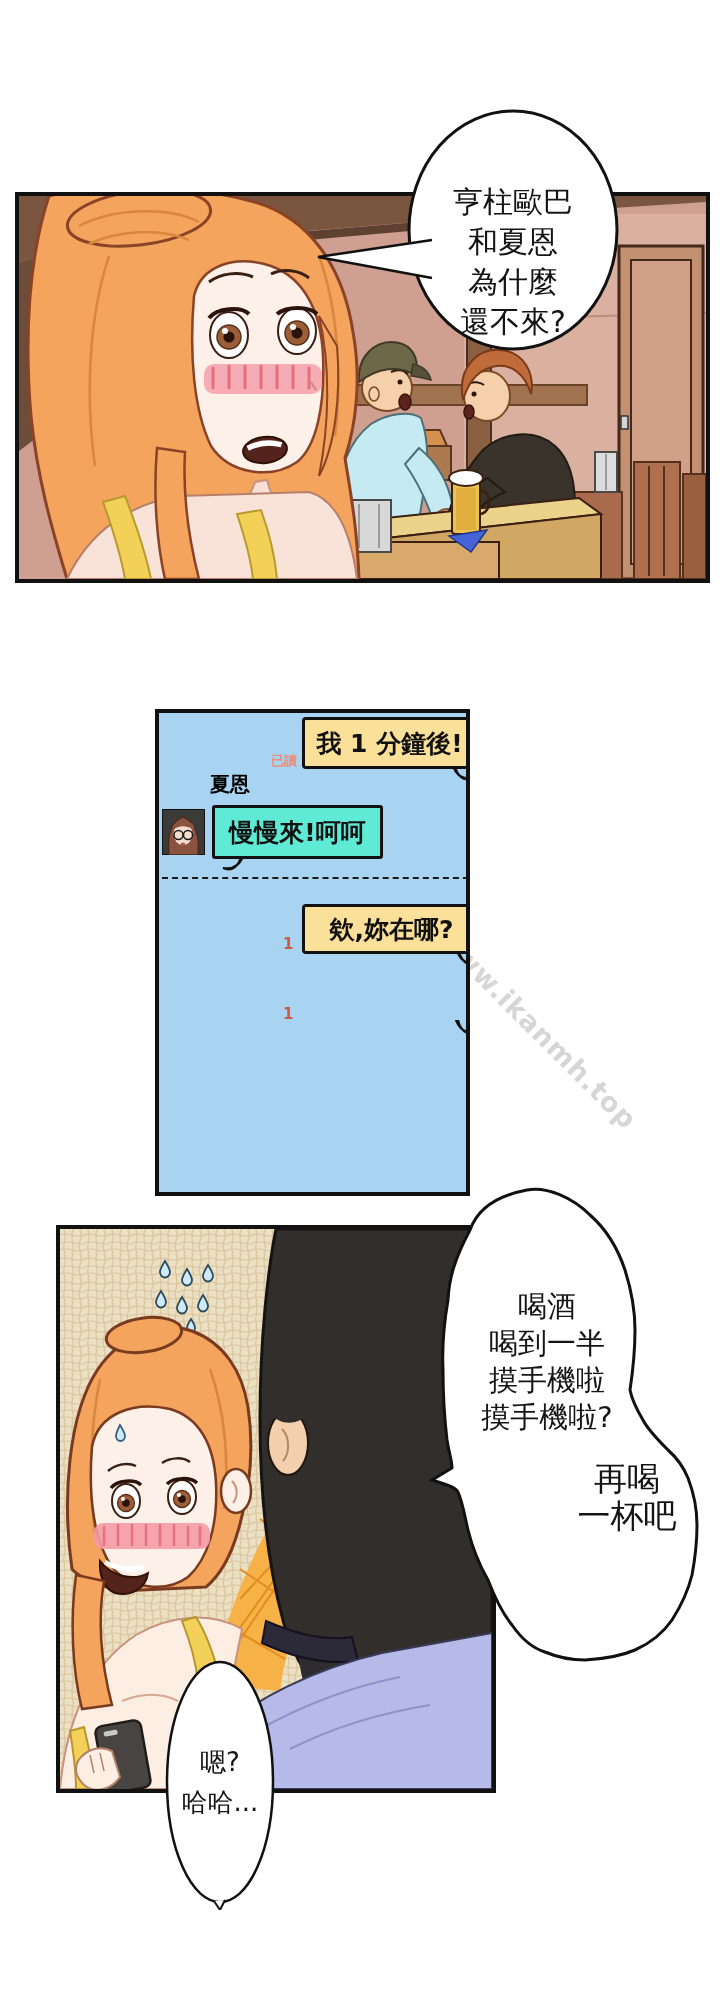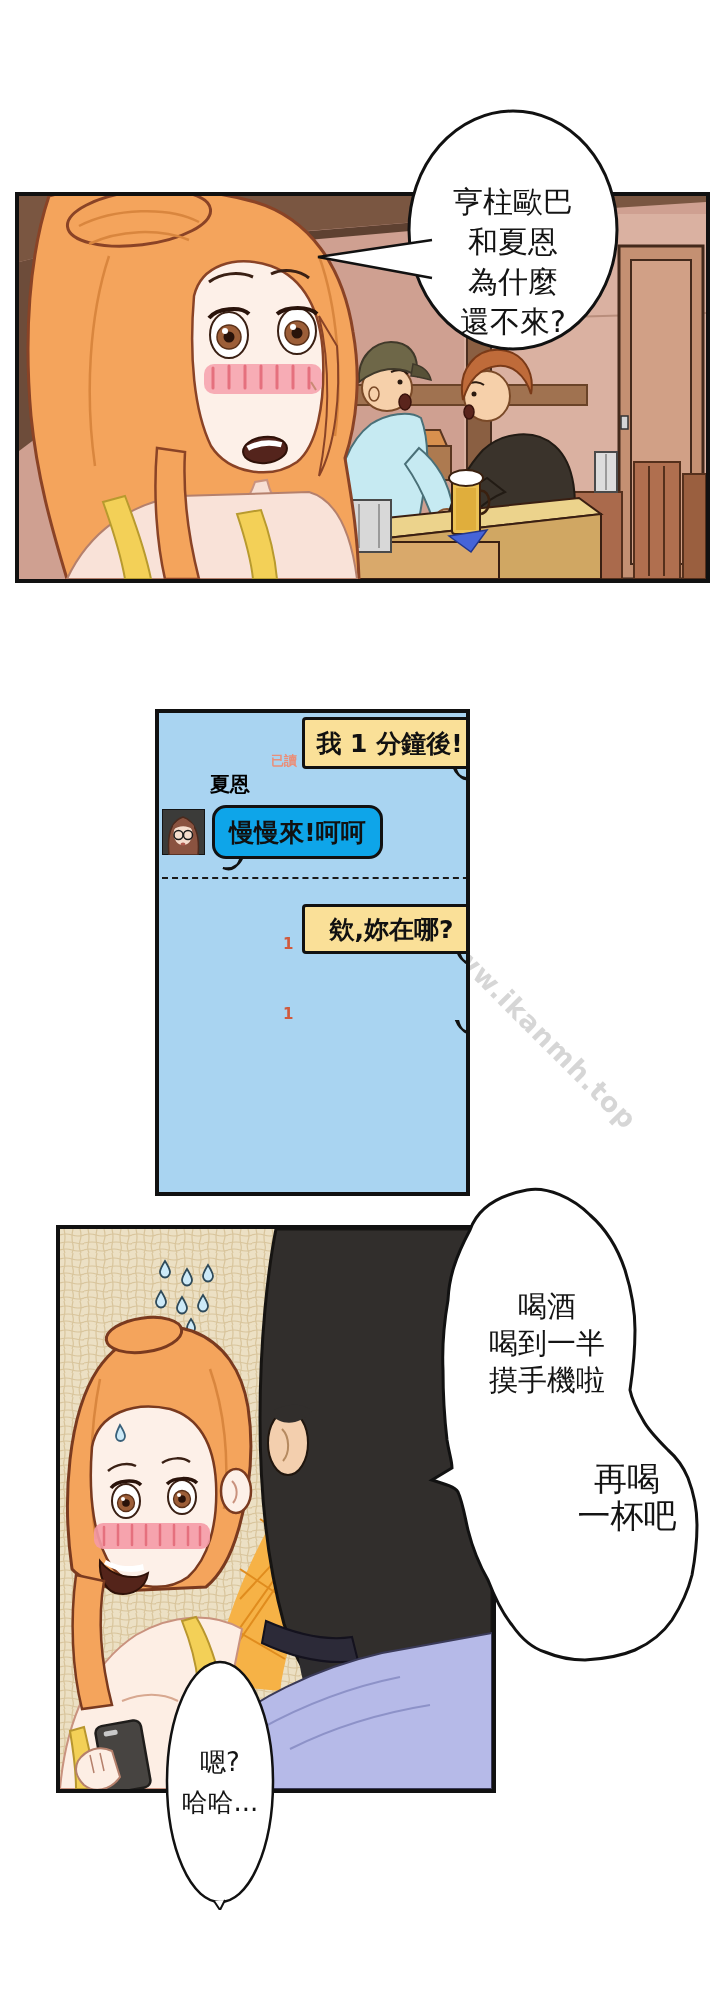--- a/index.html
+++ b/index.html
@@ -21,21 +21,21 @@
   #bubble3b-text { left:548px; top:1460px; width:158px; font-size:33px; line-height:37px; }
   #bubble4-text { left:165px; top:1742px; width:110px; font-size:26px; line-height:40px; }
 
   
   .chat-bubble {
     position:absolute; display:flex; align-items:center; justify-content:center;
     border:3px solid #111; font-size:25px; font-weight:600; color:#111;
     white-space:nowrap; z-index:2;
   }
   .chat-bubble.yellow { background:#fae098; border-radius:4px; }
-  .chat-bubble.white  { background:#0ea5e9; border-radius:14px; }
+  .chat-bubble.white  { background:#5eead4; border-radius:3px; }
   #msg0 { left:143px; top:4px;   width:175px; height:52px; }
   #msg1 { left:53px;  top:92px;  width:171px; height:54px; }
   #msg2 { left:143px; top:191px; width:179px; height:50px; }
   #msg3 { left:146px; top:264px; width:178px; height:46px; }
   .tail { position:absolute; z-index:3; }
   #read-label { position:absolute; left:74px; top:39px; width:64px; text-align:right;
                 font-size:13px; font-weight:600; color:#ea8f7a; }
   #contact-name { position:absolute; left:51px; top:58px; font-size:20px; font-weight:700; color:#000; }
   #avatar { position:absolute; left:3px; top:96px; width:43px; height:46px; }
   #chat-divider { position:absolute; left:3px; top:164px; width:327px; height:0;
@@ -318,20 +318,21 @@
   </svg>
 </div>
 
 <svg class="overlay" style="left:425px; top:1178px;" width="290" height="495" viewBox="0 0 290 495">
   <path d="M102,12 C70,18 52,32 45,52 C30,80 24,100 23,122 C19,145 17,170 18,192 C18,218 20,245 22,262 C24,275 27,283 27,290 L7,302 C20,306 30,309 33,314 C38,325 40,340 43,352 C48,372 55,388 63,402 C70,420 78,436 87,447 C96,460 107,470 120,474 C132,479 146,482 160,482 C178,481 196,478 210,472 C226,465 238,455 247,442 C256,428 263,413 267,397 C270,381 272,363 272,347 C272,330 268,313 263,300 C258,288 251,279 243,272 C233,262 223,252 218,242 C212,232 207,222 205,212 C208,192 210,172 210,152 C210,131 206,111 200,92 C193,71 181,51 165,37 C148,20 122,8 102,12 Z" fill="#fff" stroke="#111" stroke-width="3"></path>
 </svg>
 <div id="bubble3a-text" class="bubble-text">
   <div>喝酒</div>
   <div>喝到一半</div>
   <div>摸手機啦</div>
+  <div>摸手機啦?</div>
 </div>
 <div id="bubble3b-text" class="bubble-text">
   <div>再喝</div>
   <div>一杯吧</div>
 </div>
 
 <svg class="overlay" style="left:162px; top:1658px;" width="116" height="252" viewBox="0 0 116 252">
   <ellipse cx="58" cy="124" rx="53" ry="120" fill="#fff" stroke="#111" stroke-width="2.5"></ellipse>
   <path d="M52,243 L58,252 L63,242" fill="#fff" stroke="#111" stroke-width="2"></path>
 </svg>

